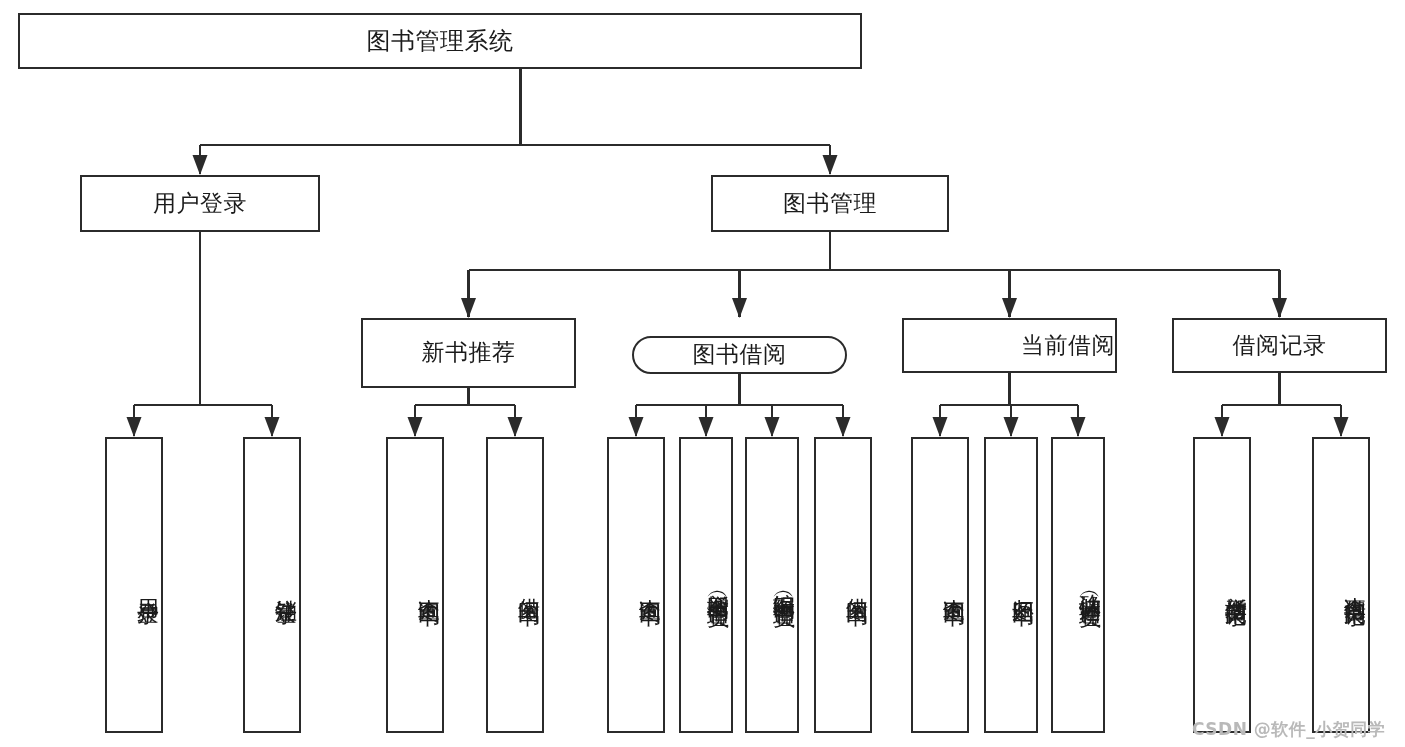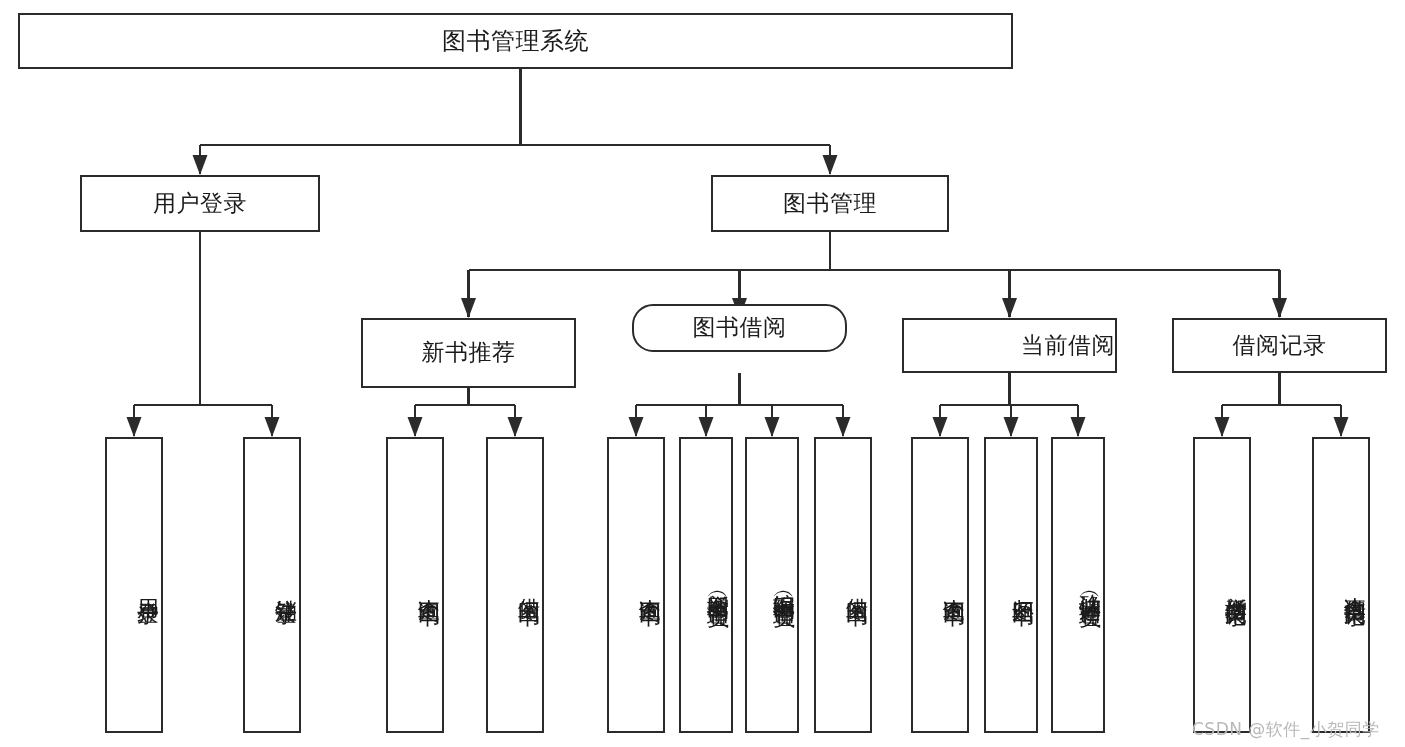--- a/index.html
+++ b/index.html
@@ -61,20 +61,21 @@
     display: block;
     white-space: nowrap;
   }
   .watermark {
     position: absolute;
     font-size: 17px;
     color: #b9b9b9;
     white-space: nowrap;
     font-family: "DejaVu Sans", "Liberation Sans", sans-serif;
     letter-spacing: 0.5px;
+    font-weight: bold;
   }
 </style>
 </head>
 <body>
 
 <div id="canvas">
   <svg id="edges" viewBox="0 0 1405 747">
       <line x1="520.5" y1="69" x2="520.5" y2="145" stroke="#2b2b2b" stroke-width="2.6" shape-rendering="crispEdges"></line>
       <line x1="200" y1="145" x2="830" y2="145" stroke="#2b2b2b" stroke-width="2.6" shape-rendering="crispEdges"></line>
       <line x1="200" y1="145" x2="200" y2="174" stroke="#2b2b2b" stroke-width="2.6" shape-rendering="crispEdges"></line>
@@ -122,33 +123,33 @@
       <line x1="1078" y1="405" x2="1078" y2="436" stroke="#2b2b2b" stroke-width="2.6" shape-rendering="crispEdges"></line>
       <path d="M 1070.5 417 L 1085.5 417 L 1078 437 Z" fill="#2b2b2b"></path>
       <line x1="1279.5" y1="373" x2="1279.5" y2="405" stroke="#2b2b2b" stroke-width="2.6" shape-rendering="crispEdges"></line>
       <line x1="1222" y1="405" x2="1341" y2="405" stroke="#2b2b2b" stroke-width="2.6" shape-rendering="crispEdges"></line>
       <line x1="1222" y1="405" x2="1222" y2="436" stroke="#2b2b2b" stroke-width="2.6" shape-rendering="crispEdges"></line>
       <path d="M 1214.5 417 L 1229.5 417 L 1222 437 Z" fill="#2b2b2b"></path>
       <line x1="1341" y1="405" x2="1341" y2="436" stroke="#2b2b2b" stroke-width="2.6" shape-rendering="crispEdges"></line>
       <path d="M 1333.5 417 L 1348.5 417 L 1341 437 Z" fill="#2b2b2b"></path>
     </svg>
   <div id="nodes">
-      <div class="node horiz root" style="left: 18px; top: 13px; width: 995px; height: 56px;">
+      <div class="node horiz root" style="left: 18px; top: 13px; width: 844px; height: 56px;">
         <span class="hlabel">图书管理系统</span>
       </div>
       <div class="node horiz" style="left: 80px; top: 175px; width: 240px; height: 57px;">
         <span class="hlabel">用户登录</span>
       </div>
       <div class="node horiz" style="left: 711px; top: 175px; width: 238px; height: 57px; text-align: center;">
         <span class="hlabel">图书管理</span>
       </div>
       <div class="node horiz" style="left: 361px; top: 318px; width: 215px; height: 70px;">
         <span class="hlabel">新书推荐</span>
       </div>
-      <div class="node horiz" style="left: 632px; top: 304px; width: 215px; height: 48px; border-radius: 21px;">
+      <div class="node horiz" style="left: 632px; top: 336px; width: 215px; height: 38px; border-radius: 21px;">
         <span class="hlabel">图书借阅</span>
       </div>
       <div class="node horiz" style="left: 902px; top: 318px; width: 215px; height: 55px; justify-content: flex-end;">
         <span class="hlabel">当前借阅</span>
       </div>
       <div class="node horiz" style="left: 1172px; top: 318px; width: 215px; height: 55px;">
         <span class="hlabel">借阅记录</span>
       </div>
       <div class="node vert" style="left: 105px; top: 437px; width: 58px; height: 296px;">
         <span class="vlabel">用户登录</span>

